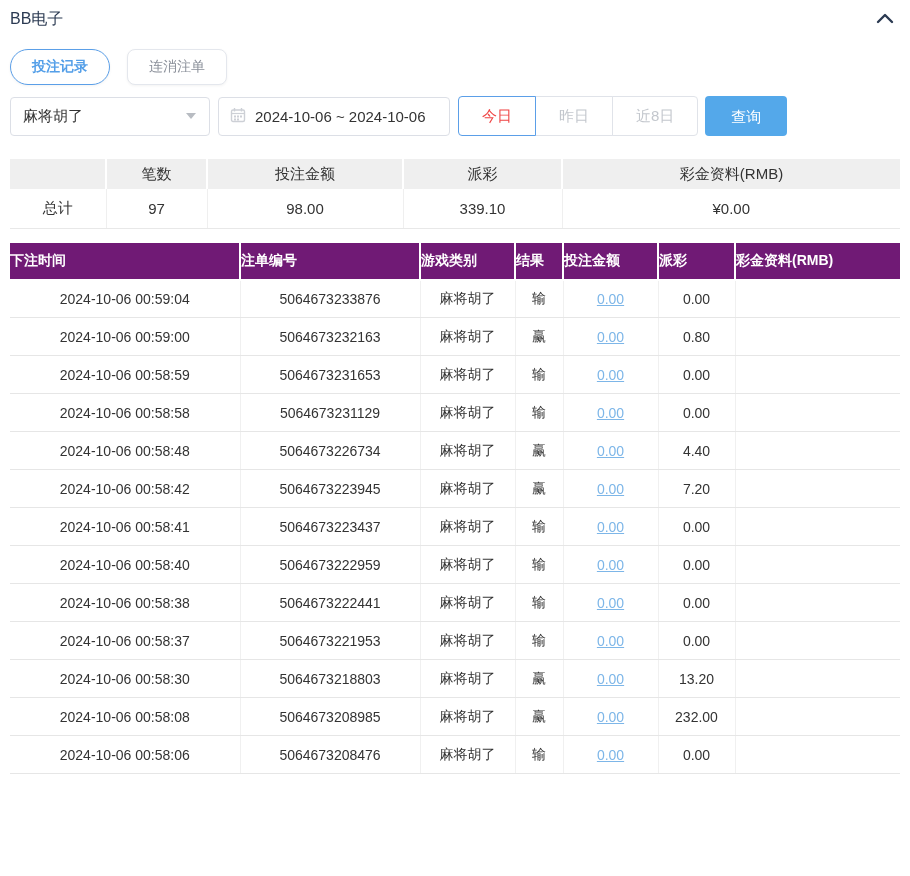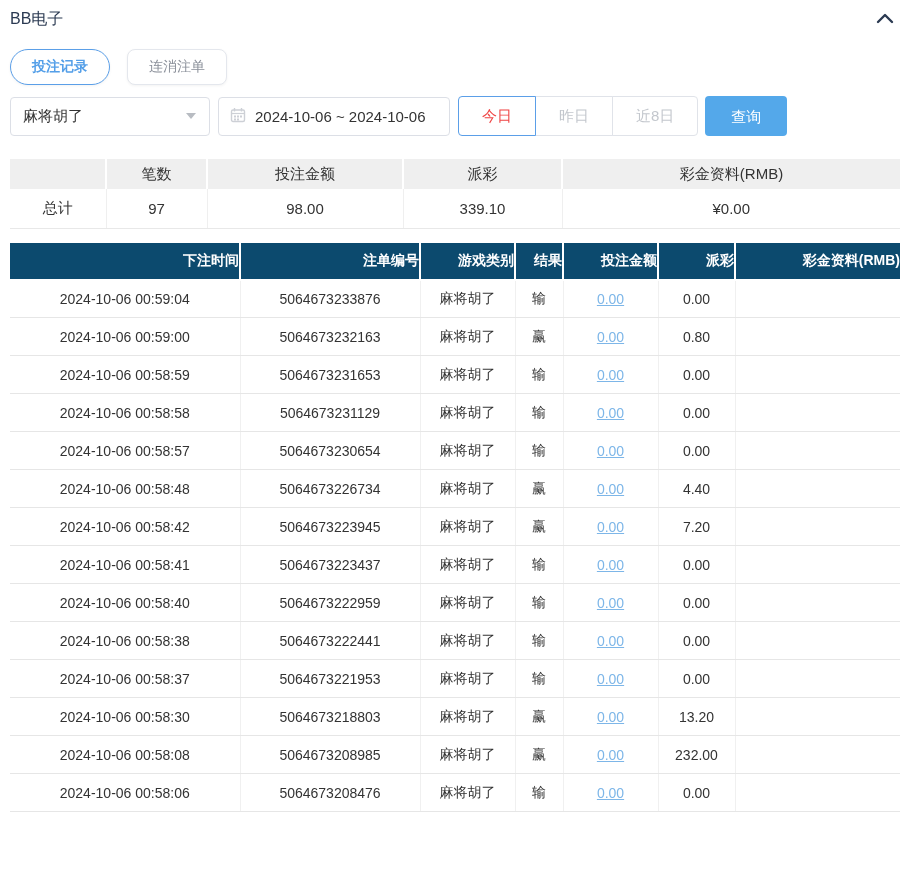--- a/index.html
+++ b/index.html
@@ -43,22 +43,22 @@
   .summary { margin-bottom: 14px; font-size: 15px; }
   .summary th { background: #efefef; height: 30px; font-weight: normal; color: #333;
     border-right: 2px solid #fff; text-align: center; }
   .summary th:last-child { border-right: none; }
   .summary td { height: 39px; text-align: center; color: #333;
     border-bottom: 1px solid #e8e8e8; border-right: 1px solid #efefef; }
   .summary td:last-child { border-right: none; }
 
   
   .records { font-size: 14px; }
-  .records th { background: #0c4a6e; color: #fff; height: 37px; font-weight: bold;
-    border-right: 2px solid #fff; border-bottom: 2px solid #fff; text-align: right; margin-left: 40px; }
+  .records th { background: #701a75; color: #fff; height: 37px; font-weight: bold;
+    border-right: 2px solid #fff; border-bottom: 2px solid #fff; text-align: left; margin-left: 40px; }
   .records th:last-child { border-right: none; }
   .records td { height: 38px; text-align: center; color: #333;
     border-bottom: 1px solid #e6e6e6; border-right: 1px solid #f0f0f0; }
   .records td:last-child { border-right: none; }
   .amount-link { color: #7db6e8; text-decoration: underline; cursor: pointer; }
 </style>
 </head>
 <body>
 
 <div class="page">
@@ -192,29 +192,20 @@
         <tr>
           <td>2024-10-06 00:58:58</td>
           <td>5064673231129</td>
           <td>麻将胡了</td>
           <td>输</td>
           <td><span class="amount-link">0.00</span></td>
           <td>0.00</td>
           <td></td>
         </tr>
         <tr>
-          <td>2024-10-06 00:58:57</td>
-          <td>5064673230654</td>
-          <td>麻将胡了</td>
-          <td>输</td>
-          <td><span class="amount-link">0.00</span></td>
-          <td>0.00</td>
-          <td></td>
-        </tr>
-        <tr>
           <td>2024-10-06 00:58:48</td>
           <td>5064673226734</td>
           <td>麻将胡了</td>
           <td>赢</td>
           <td><span class="amount-link">0.00</span></td>
           <td>4.40</td>
           <td></td>
         </tr>
         <tr>
           <td>2024-10-06 00:58:42</td>

